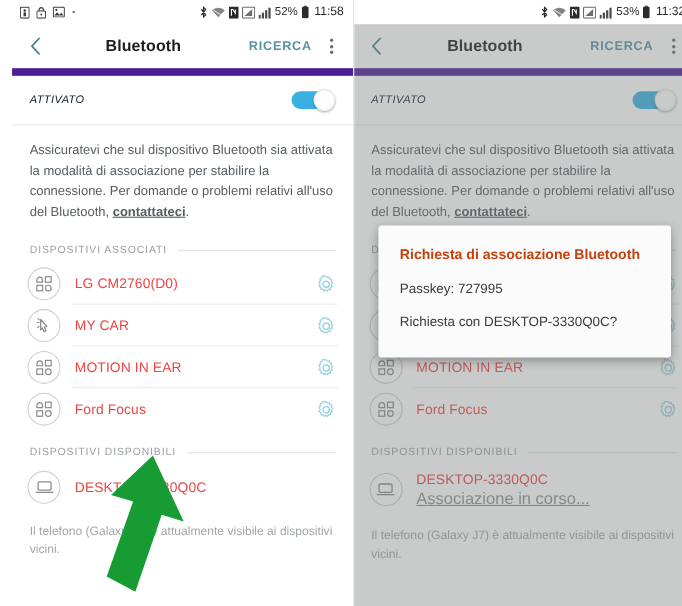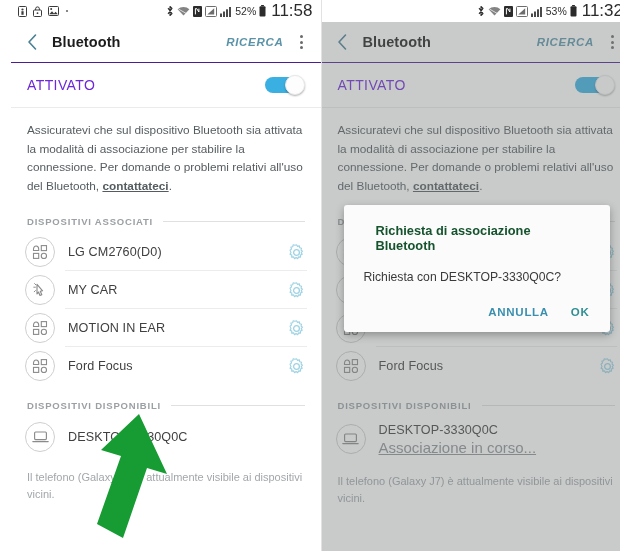--- a/index.html
+++ b/index.html
@@ -19,81 +19,82 @@
   
   .statusbar{
     height:22px;display:flex;align-items:center;
     padding:0 8px 0 7px;background:#ffffff;
     font-size:10px;color:#3b3b3b;
   }
   .sb-left{display:flex;align-items:center;gap:6px;}
   .sb-right{margin-left:auto;display:flex;align-items:center;gap:3px;}
   .sb-ico{display:inline-flex;align-items:center;justify-content:center;}
   .sb-txt{font-size:10.5px;color:#2f2f2f;letter-spacing:0px;}
-  .sb-time{font-size:17px;color:#2a2a2a;margin-left:2px;}
+  .sb-time{font-size:11px;color:#2a2a2a;margin-left:2px;}
 
   
   .actionbar{
     height:40px;display:flex;align-items:center;
     padding:0 12px 0 10px;background:#ffffff;
-    border-bottom:1px solid #4c1d95;
+    border-bottom:7px solid #4c1d95;
+    gap:44px;
   }
   .back-ico{width:22px;height:22px;display:flex;align-items:center;justify-content:center;color:#4a7f94;}
   .ab-title{font-size:14.5px;font-weight:bold;color:#1d1d1d;margin-left:9px;letter-spacing:0.1px;}
   .ab-right{margin-left:auto;display:flex;align-items:center;gap:11px;}
-  .ab-action{font-size:11.5px;font-weight:bold;color:#5a93a8;letter-spacing:0.7px;font-style:italic;}
+  .ab-action{font-size:11.5px;font-weight:bold;color:#5a93a8;letter-spacing:0.7px;}
   .kebab{width:14px;height:18px;display:flex;flex-direction:column;align-items:center;justify-content:center;gap:2.5px;}
   .kebab i{display:block;width:3px;height:3px;border-radius:50%;background:#6a6a6a;}
 
   
   .toggle-row{
     height:44px;display:flex;align-items:center;
     padding:0 16px;border-bottom:1px solid #ebebeb;background:#fff;
   }
-  .toggle-label{font-size:14px;color:#6d28d9;letter-spacing:0.4px;}
+  .toggle-label{font-size:10px;color:#0f172a;letter-spacing:0.4px;font-style:italic;}
   .switch{margin-left:auto;position:relative;width:40px;height:20px;}
   .switch .track{position:absolute;left:0;top:2px;width:36px;height:16px;border-radius:8px;background:#3ab0e2;}
   .switch .knob{position:absolute;right:0;top:0;width:20px;height:20px;border-radius:50%;background:#fdfdfd;
     box-shadow:0 1px 2px rgba(0,0,0,.32);border:1px solid #e9e9e9;box-sizing:border-box;}
 
   
   .desc{
     padding:13px 16px 14px 16px;font-size:11.8px;line-height:18.5px;color:#555c60;
   }
   .desc a{color:#555c60;font-weight:bold;}
 
   
   .section{display:flex;align-items:center;padding:0 16px;height:24px;}
-  .section .lbl{font-size:9.5px;font-weight:bold;color:#9aa0a4;letter-spacing:0.8px;white-space:nowrap;}
+  .section .lbl{font-size:9.5px;font-weight:normal;color:#9aa0a4;letter-spacing:0.8px;white-space:nowrap;}
   .section .rule{flex:1;height:1px;background:#e0e0e0;margin-left:10px;}
 
   
   .dev{display:flex;align-items:center;height:38px;padding:0 14px 0 14px;position:relative;}
   .dev .line{position:absolute;left:54px;right:14px;bottom:0;height:1px;background:#ececec;}
   .dev-ico{
     width:28px;height:28px;border-radius:50%;border:1px solid #cfcfcf;
     display:flex;align-items:center;justify-content:center;flex:0 0 28px;color:#8b8b8b;
   }
   .dev-txt{margin-left:13px;display:flex;flex-direction:column;justify-content:center;}
-  .dev-name{font-size:12.6px;color:#404040;letter-spacing:0.1px;}
+  .dev-name{font-size:12.6px;color:#ef4444;letter-spacing:0.1px;}
   .dev-sub{font-size:15px;color:#8d9296;margin-top:2px;text-decoration:underline;}
   .gear{margin-left:auto;width:20px;height:20px;display:flex;align-items:center;justify-content:center;color:#9fd3e4;}
 
   
   .footnote{padding:12px 16px 0 16px;font-size:11px;line-height:17px;color:#a2a7ab;}
 
   
   .scrim{position:absolute;left:0;top:22px;right:0;bottom:0;background:rgba(120,124,126,0.40);}
   .dialog{
     position:absolute;left:22px;top:205px;width:266px;
     background:#fbfbfb;border-radius:3px;
     box-shadow:0 3px 9px rgba(0,0,0,.30);
     padding:18px 20px 10px 20px;box-sizing:border-box;
   }
-  .dlg-title{font-size:12.8px;font-weight:bold;color:#14532d;margin-bottom:17px;margin-left:12px;}
+  .dlg-title{font-size:12.8px;font-weight:bold;color:#c2410c;margin-bottom:17px;}
   .dlg-line{font-size:12.2px;color:#3a3a3a;margin-bottom:16px;}
   .dlg-btns{display:flex;justify-content:flex-end;align-items:center;gap:22px;padding:6px 0 4px 0;}
   .dlg-btn{font-size:11.5px;font-weight:bold;color:#3a8fb0;letter-spacing:0.7px;}
   .dlg-btn.ok{color:#2f8f93;}
 
   
   .arrow{position:absolute;pointer-events:none;}
   .arrow-left{left:60px;top:412px;}
 </style>
 </head>
@@ -497,22 +498,19 @@
       </div>
 
     </div>
 
     <div class="footnote">Il telefono (Galaxy J7) è attualmente visibile ai dispositivi vicini.</div>
 
     <div class="scrim"></div>
 
     <div class="dialog">
       <div class="dlg-title">Richiesta di associazione Bluetooth</div>
+      <div class="dlg-line">Passkey: 727995</div>
       <div class="dlg-line">Richiesta con DESKTOP-3330Q0C?</div>
-      <div class="dlg-btns">
-        <div class="dlg-btn">ANNULLA</div>
-        <div class="dlg-btn ok">OK</div>
-      </div>
     </div>
 
   </div>
 
 </div>
 
 </body></html>

